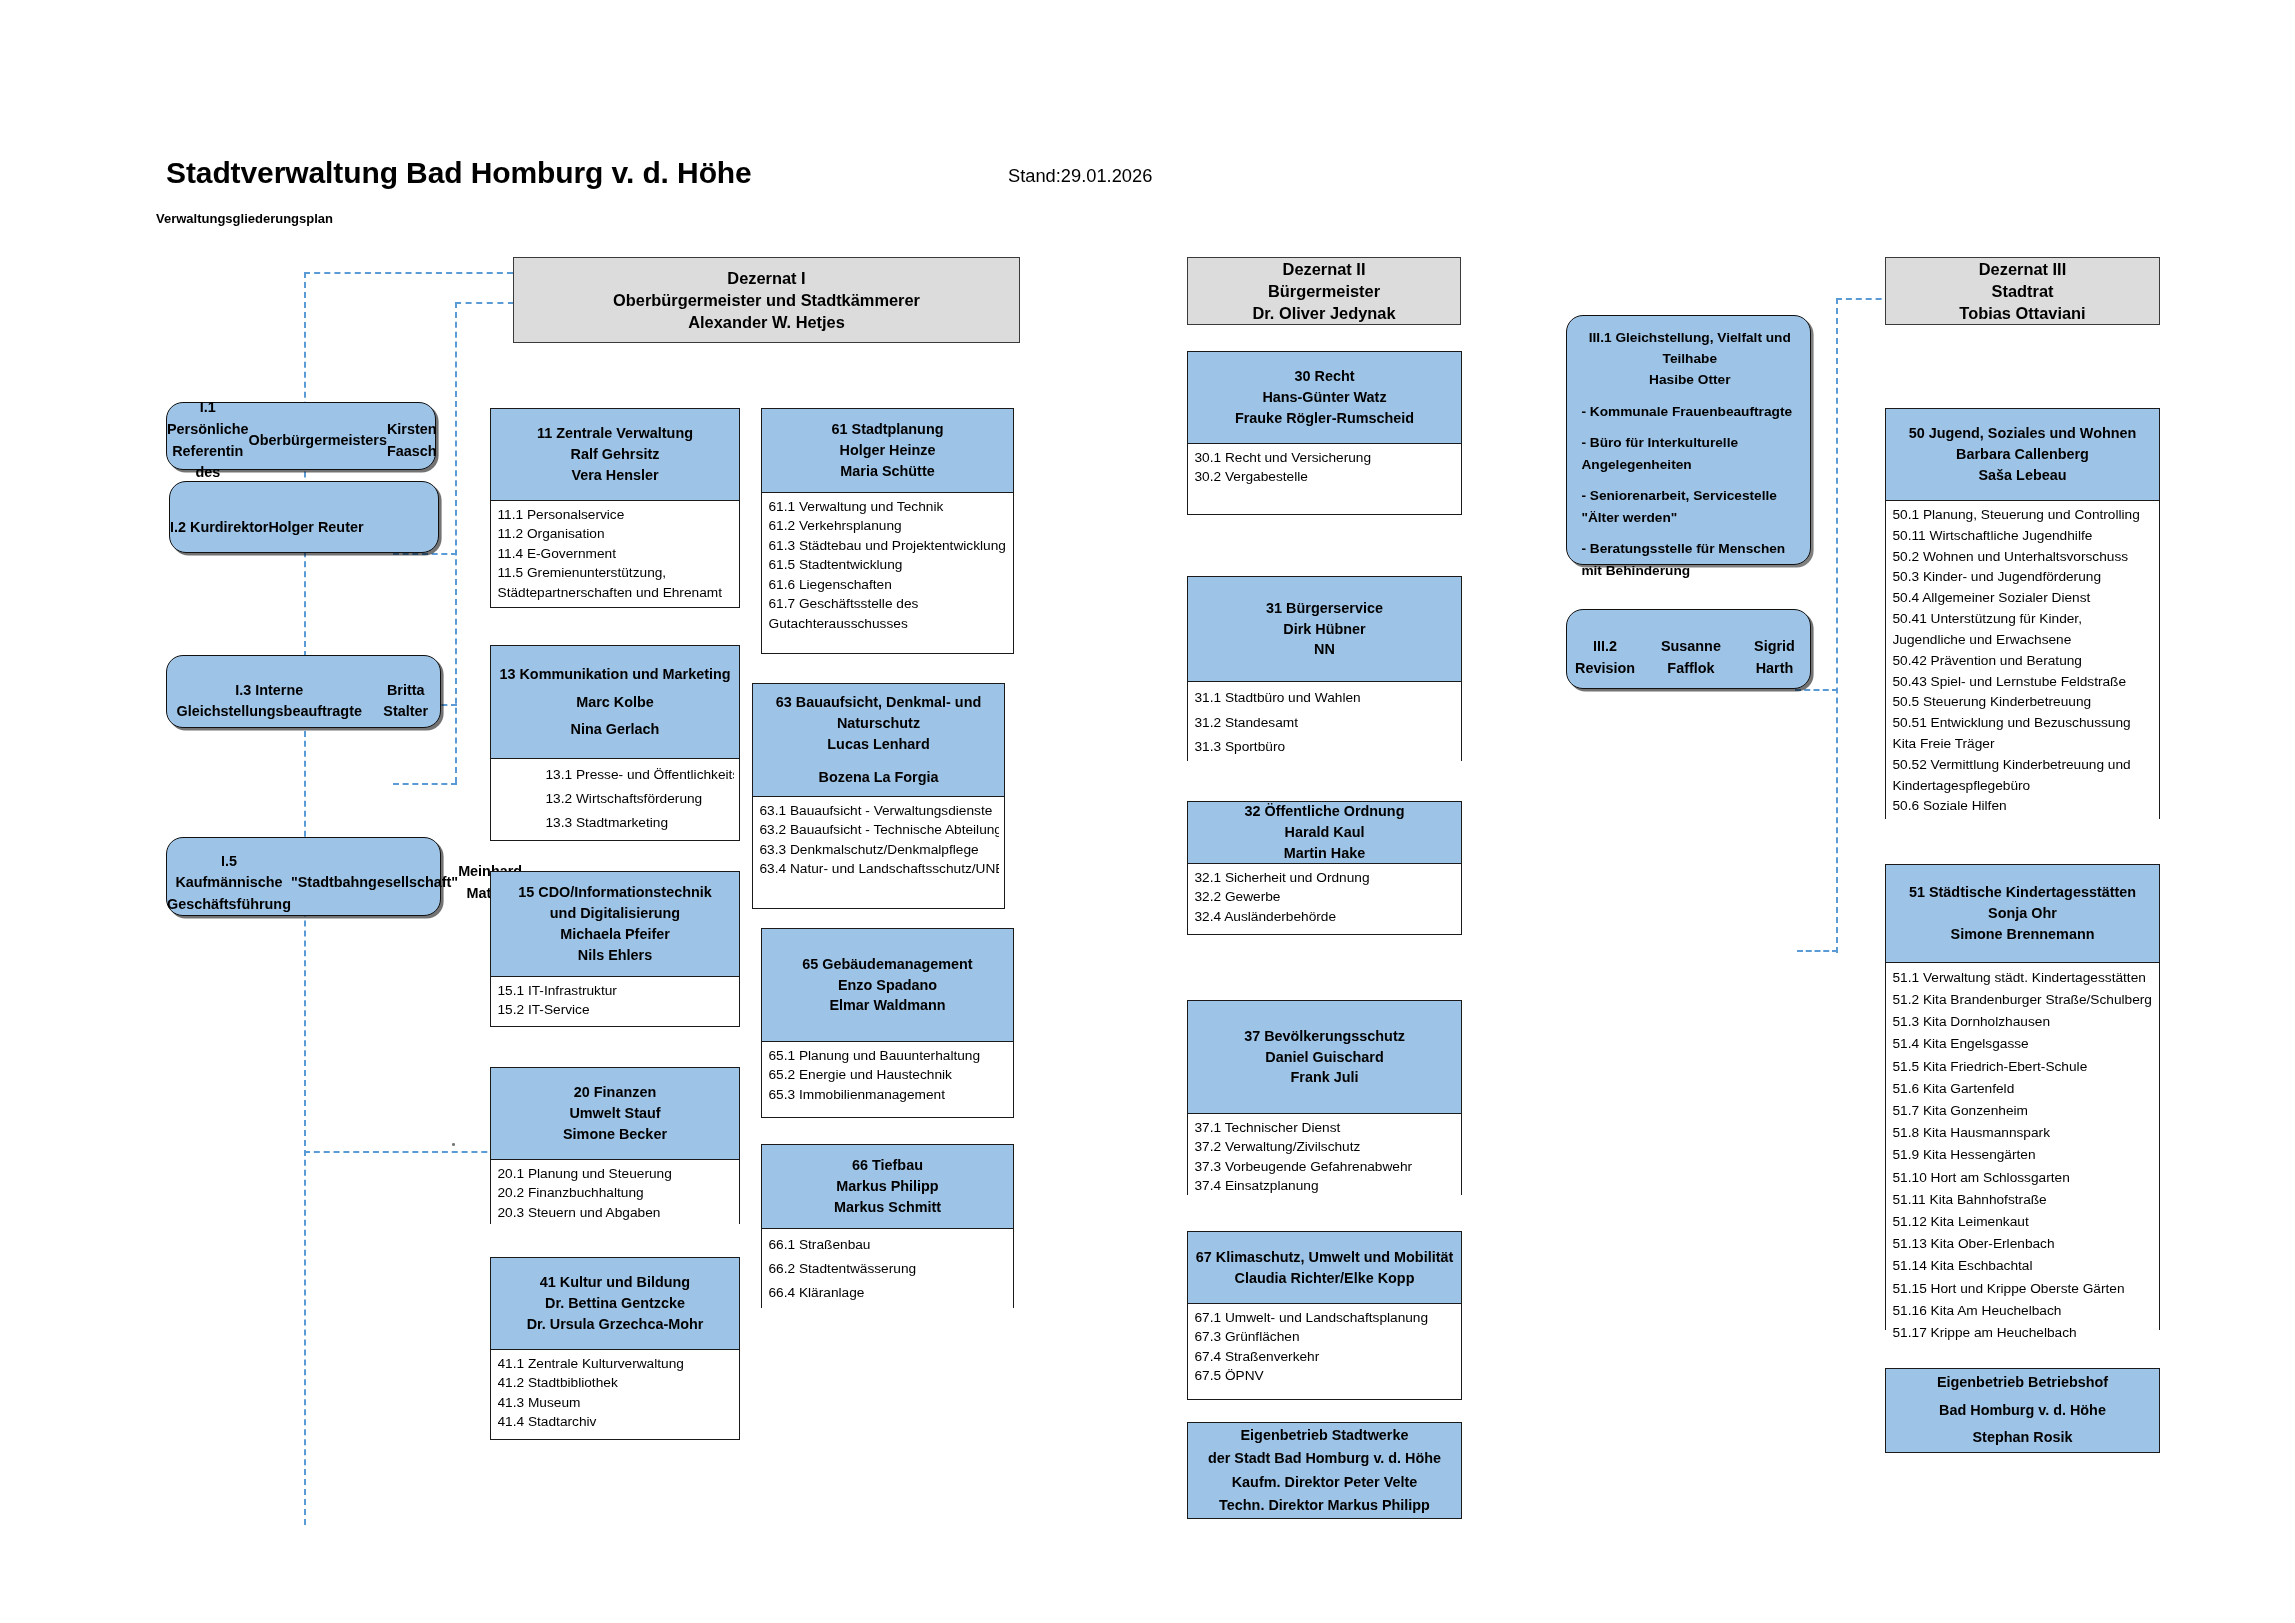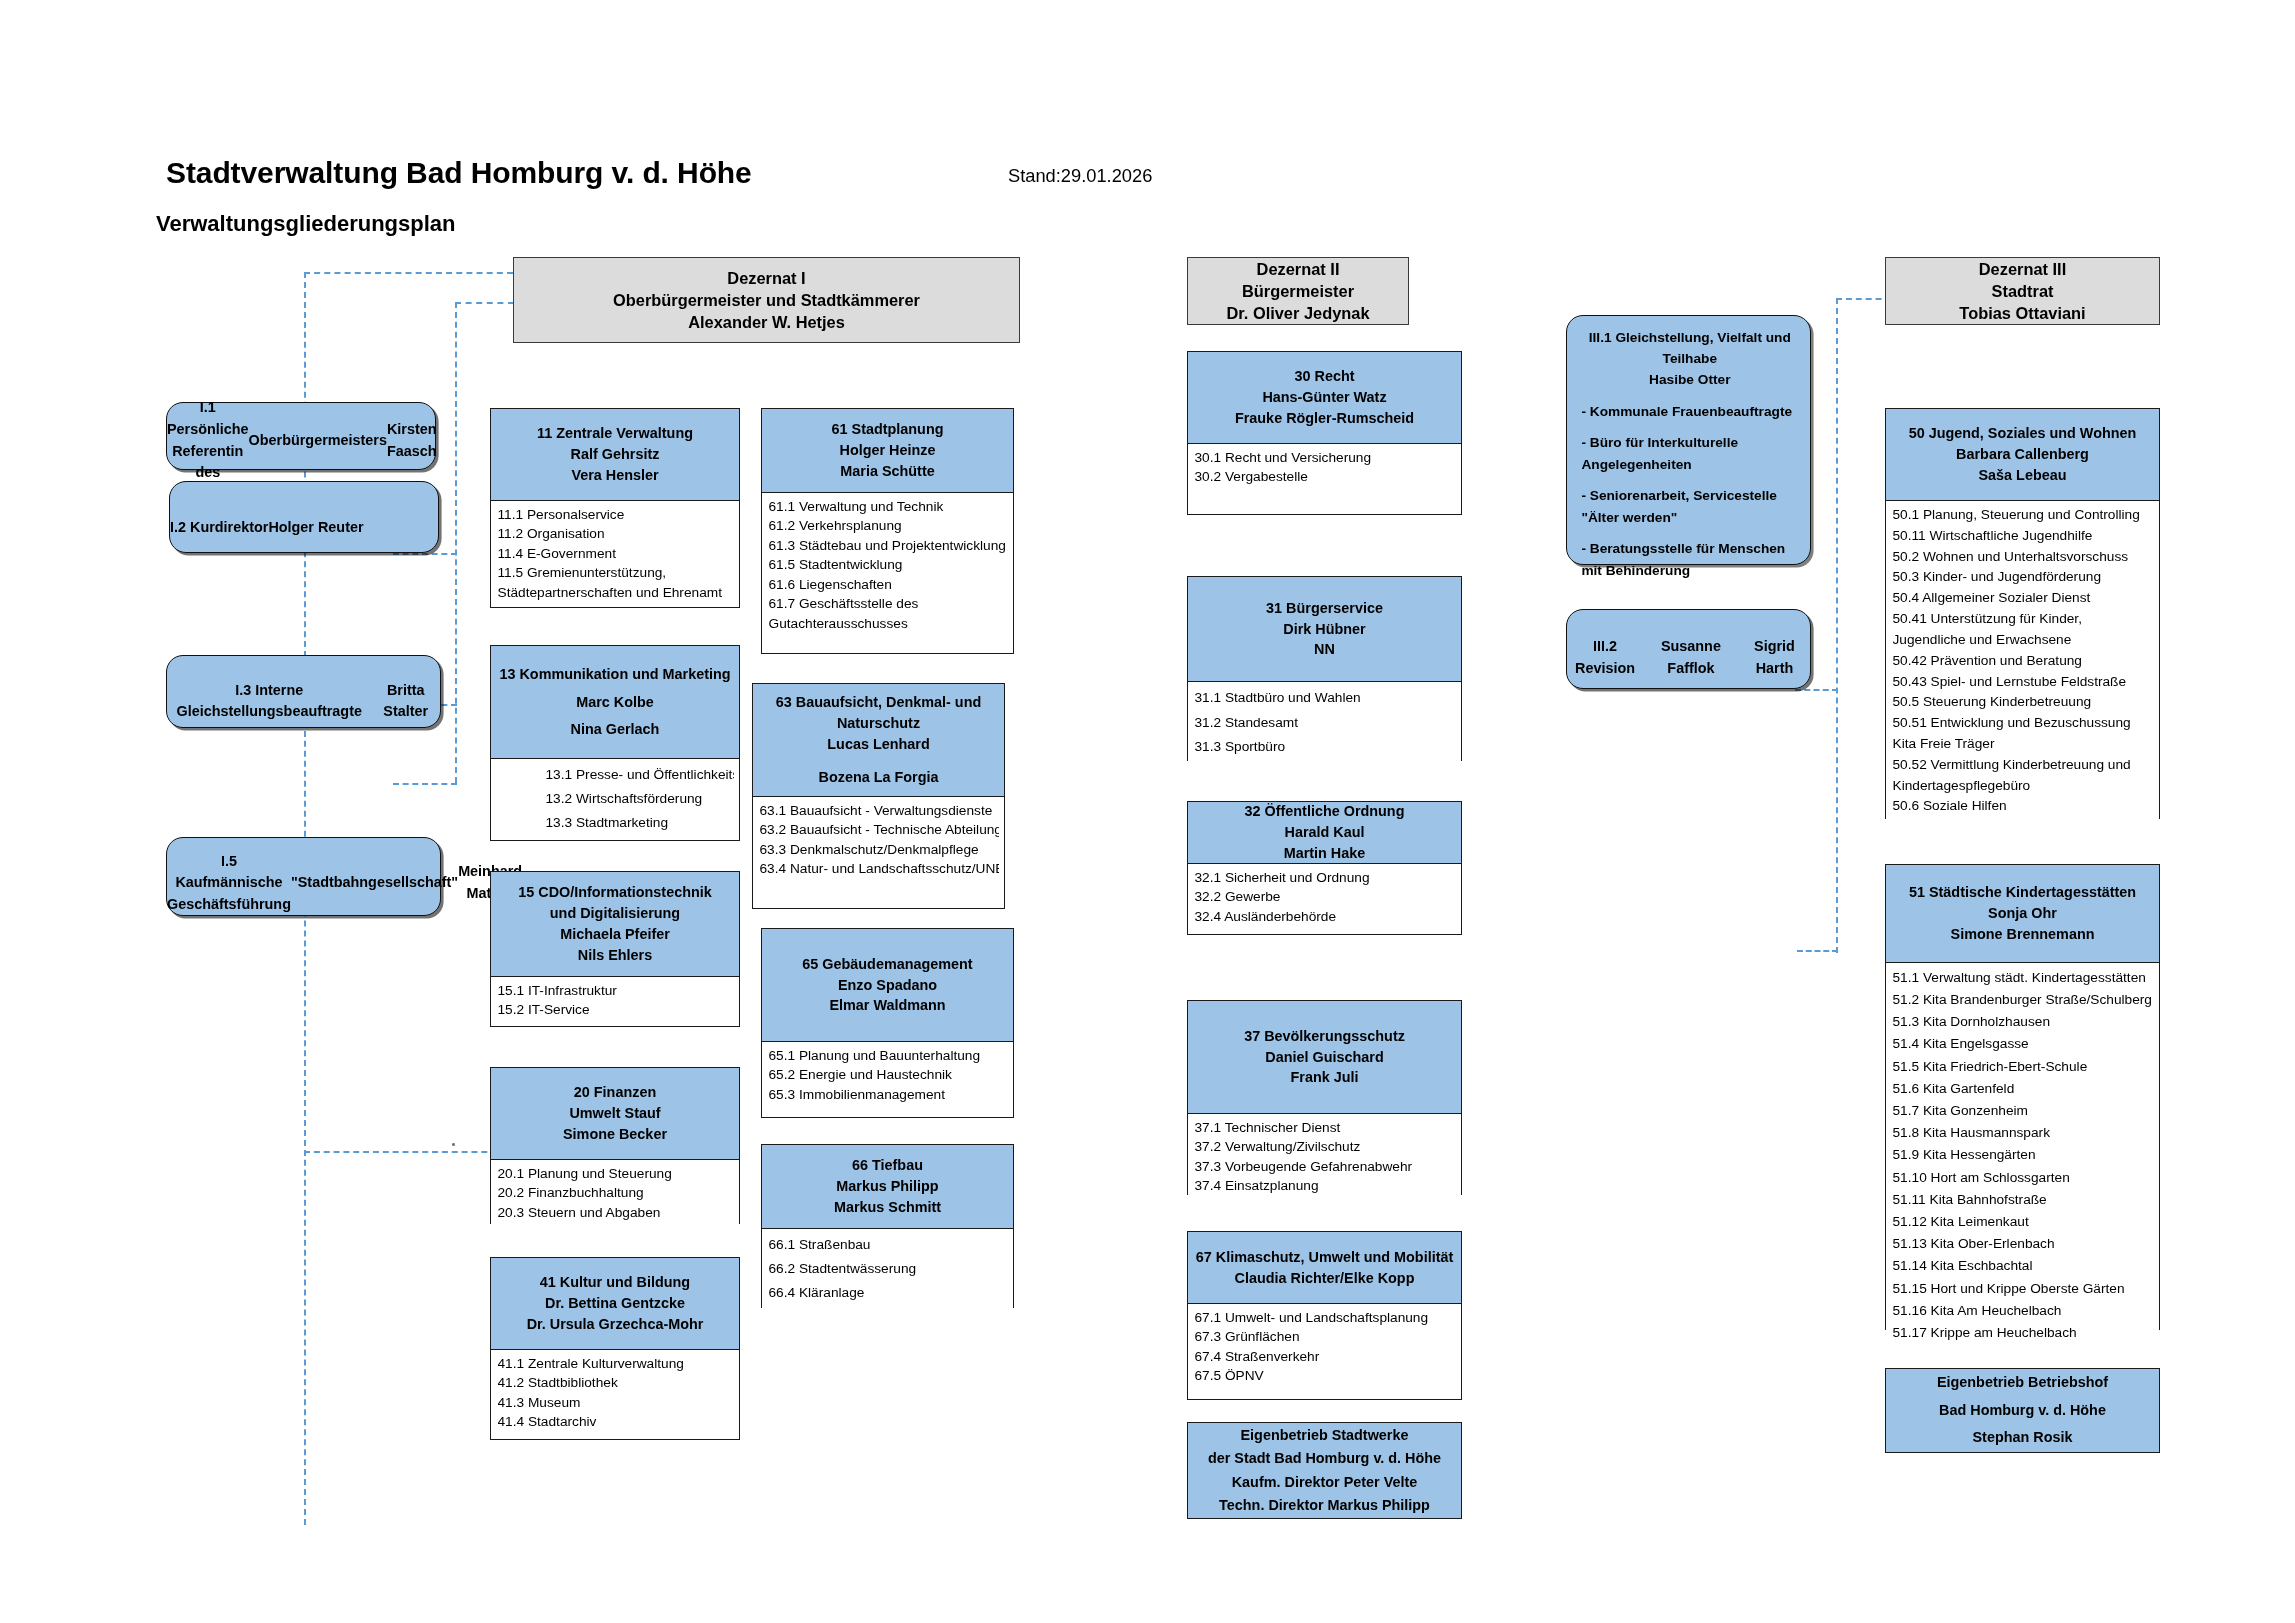--- a/index.html
+++ b/index.html
@@ -13,21 +13,21 @@
   }
 
   
   .title-main {
     position:absolute; left:166px; top:156px;
     font-size:30px; font-weight:bold; letter-spacing:-0.1px;
     white-space:nowrap;
   }
   .title-sub {
     position:absolute; left:156px; top:211px;
-    font-size:22px; font-weight:bold; white-space:nowrap;
+    font-size:13px; font-weight:bold; white-space:nowrap;
   }
   .stand {
     position:absolute; left:1008px; top:165px;
     font-size:18.3px; white-space:nowrap;
   }
 
   
   .box { position:absolute; box-sizing:border-box; }
 
   .dez-head {
@@ -282,21 +282,21 @@
       <div>Markus Philipp</div>
       <div>Markus Schmitt</div>
     </div>
     <div class="ulist" style="line-height:1.75;">
       <div>66.1 Straßenbau</div>
       <div>66.2 Stadtentwässerung</div>
       <div>66.4 Kläranlage</div>
     </div>
   </div>
 
-  <div class="box dez-head" style="left:1187px; top:257px; width:222px; height:68px;">
+  <div class="box dez-head" style="left:1187px; top:257px; width:274px; height:68px;">
     <div>Dezernat II</div>
     <div>Bürgermeister</div>
     <div>Dr. Oliver Jedynak</div>
   </div>
 
   <div class="box unit" style="left:1187px; top:351px; width:275px; height:164px;">
     <div class="uhead" style="height:92px;">
       <div>30 Recht</div>
       <div>Hans-Günter Watz</div>
       <div>Frauke Rögler-Rumscheid</div>

